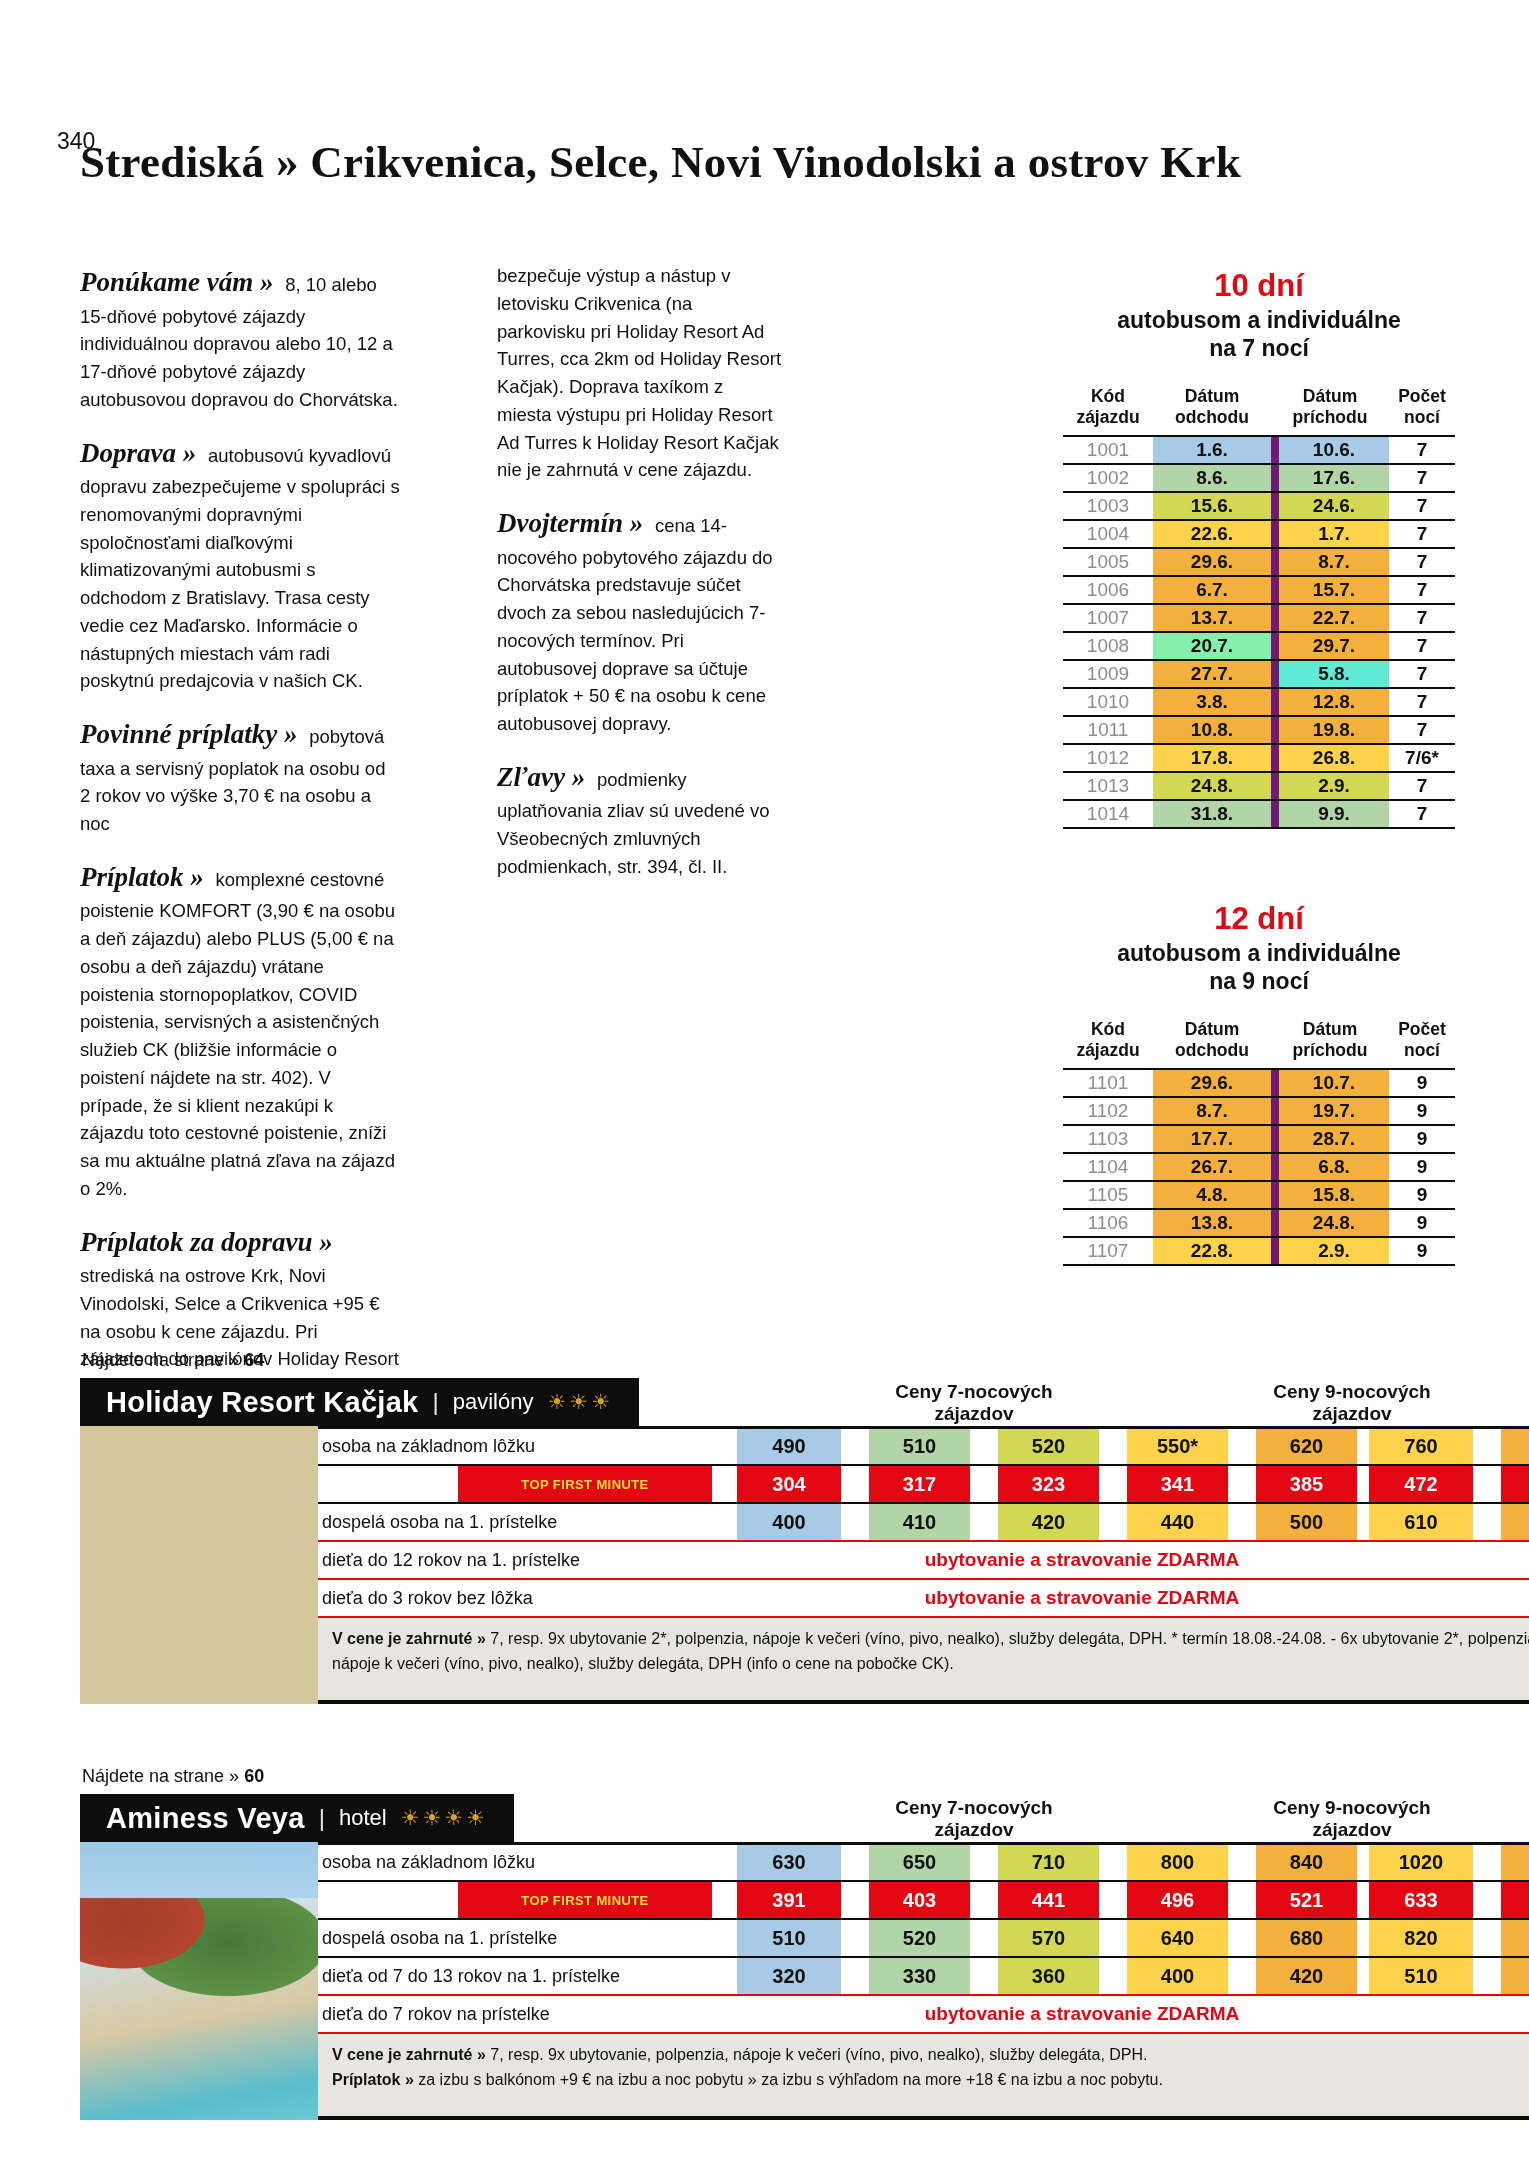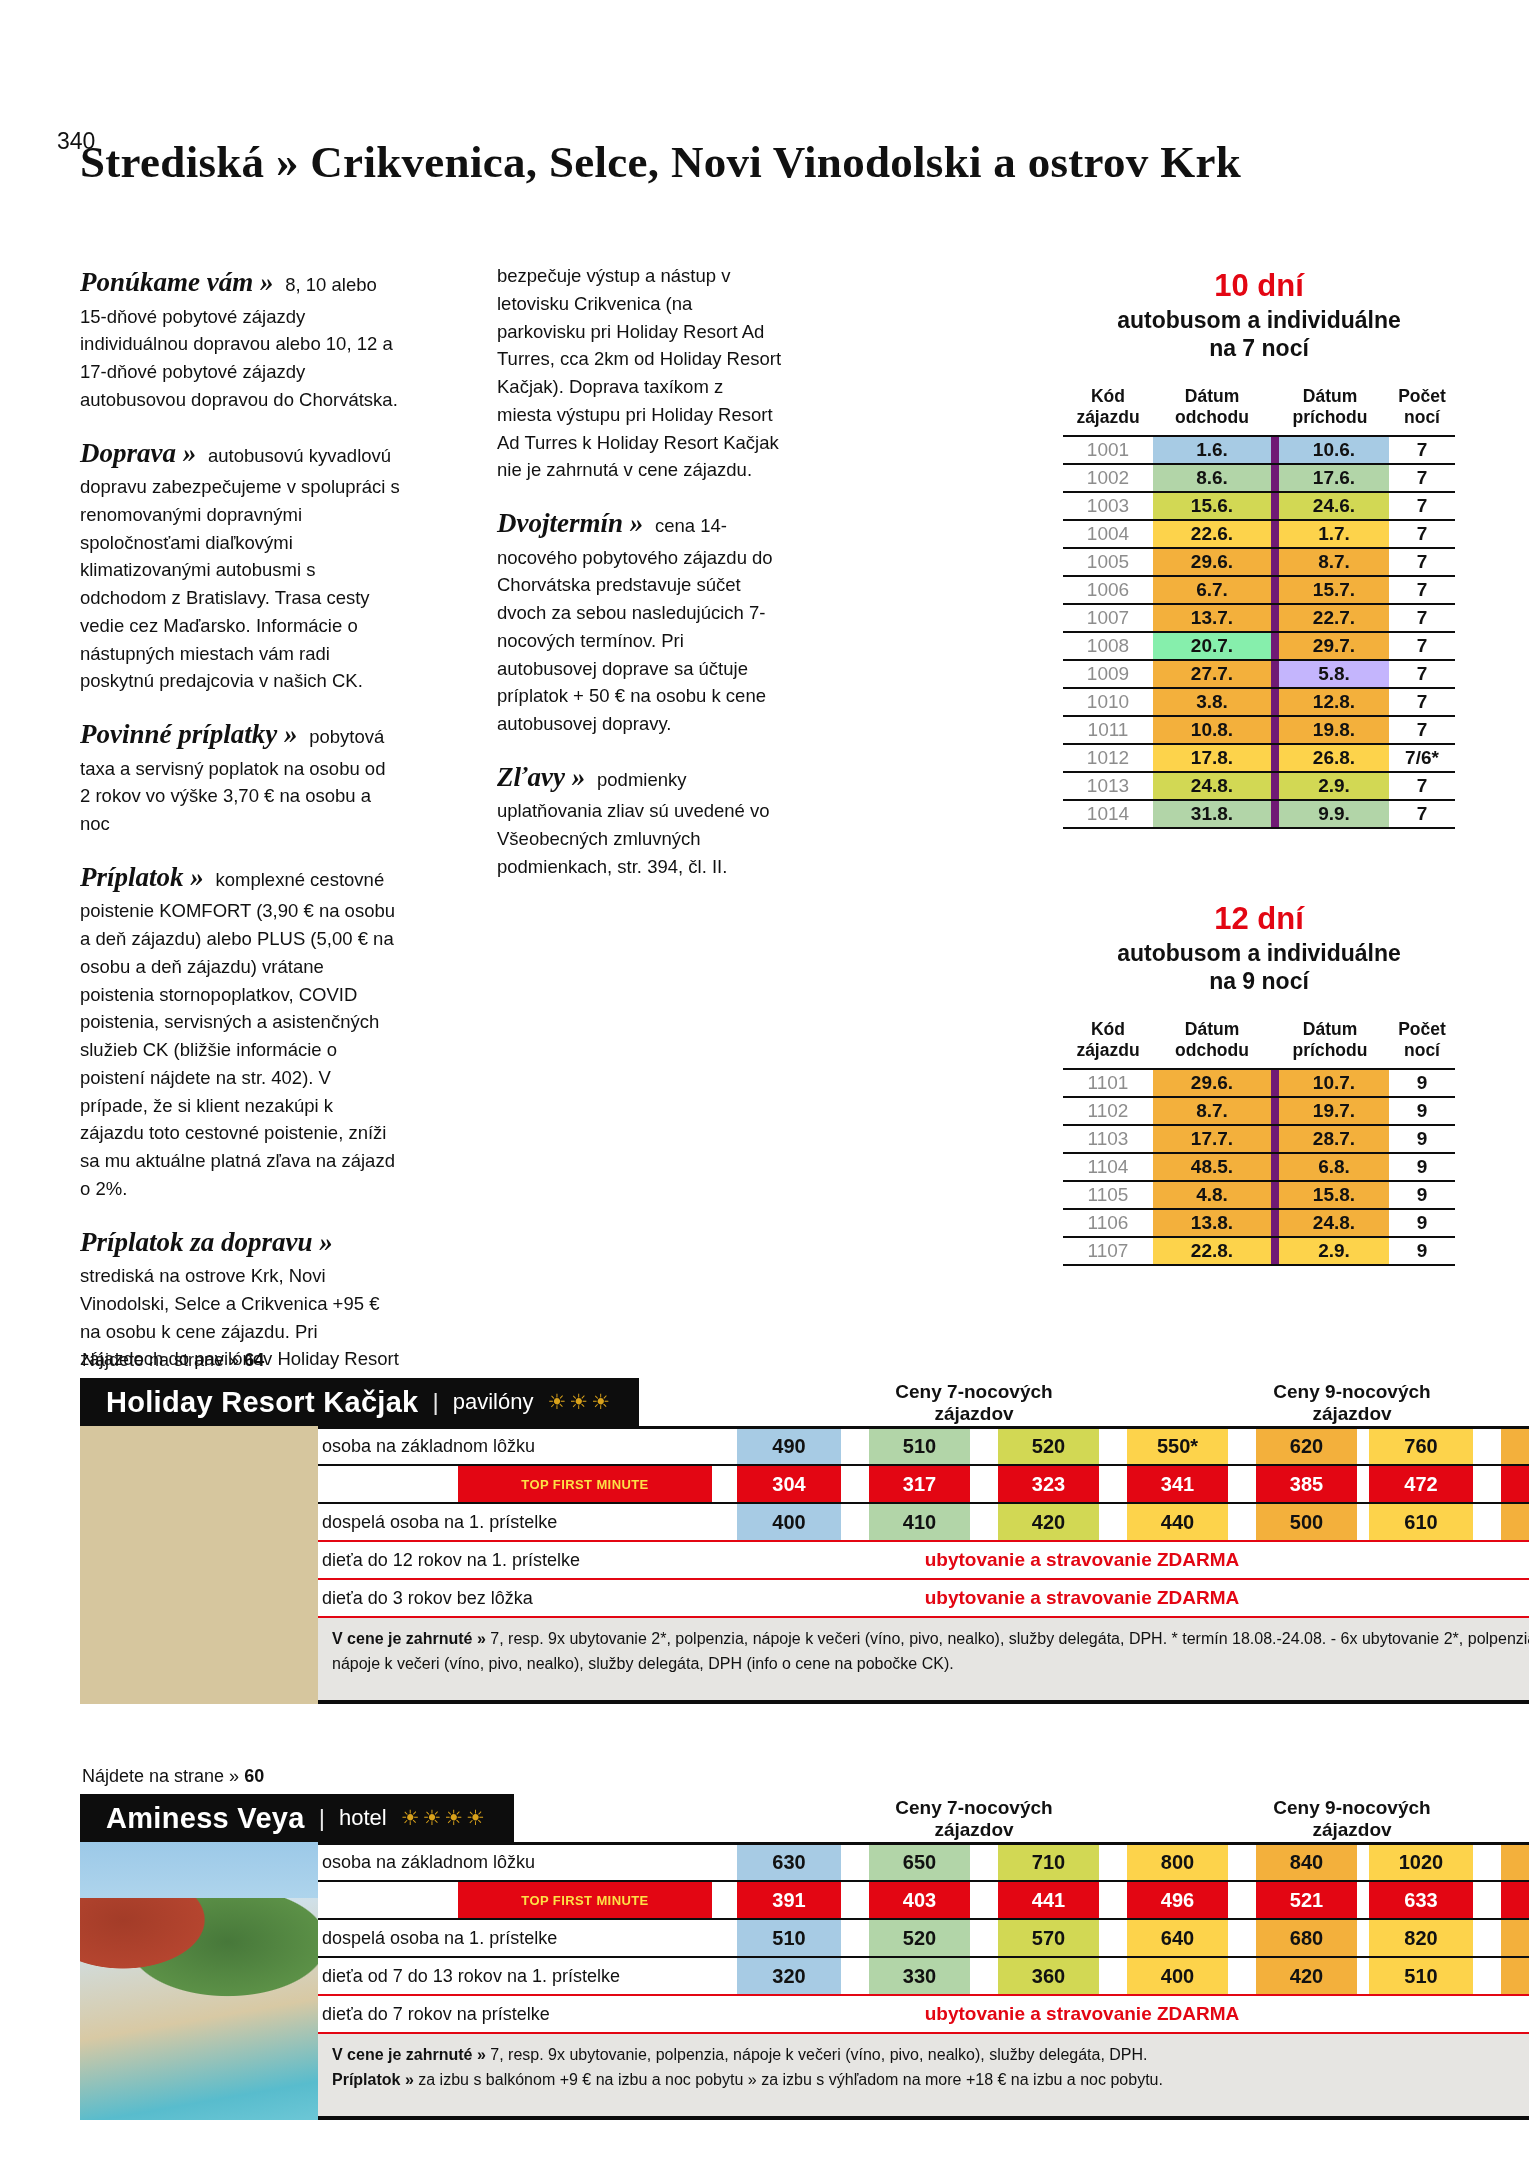--- a/index.html
+++ b/index.html
@@ -178,21 +178,21 @@
           </div>
           <div class="sch-row">
             <div class="sch-code">1008</div>
             <div class="sch-dep" style="background: #86efac;">20.7.</div>
             <div class="sch-arr" style="background: rgb(243, 176, 60);">29.7.</div>
             <div class="sch-nights">7</div>
           </div>
           <div class="sch-row">
             <div class="sch-code">1009</div>
             <div class="sch-dep" style="background: rgb(243, 176, 60);">27.7.</div>
-            <div class="sch-arr" style="background: #c4b5fd;">5.8.</div>
+            <div class="sch-arr" style="background: #5eead4;">5.8.</div>
             <div class="sch-nights">7</div>
           </div>
           <div class="sch-row">
             <div class="sch-code">1010</div>
             <div class="sch-dep" style="background: rgb(243, 176, 60);">3.8.</div>
             <div class="sch-arr" style="background: rgb(243, 176, 60);">12.8.</div>
             <div class="sch-nights">7</div>
           </div>
           <div class="sch-row">
             <div class="sch-code">1011</div>
@@ -258,21 +258,21 @@
             <div class="sch-nights">9</div>
           </div>
           <div class="sch-row">
             <div class="sch-code">1103</div>
             <div class="sch-dep" style="background: rgb(243, 176, 60);">17.7.</div>
             <div class="sch-arr" style="background: rgb(243, 176, 60);">28.7.</div>
             <div class="sch-nights">9</div>
           </div>
           <div class="sch-row">
             <div class="sch-code">1104</div>
-            <div class="sch-dep" style="background: rgb(243, 176, 60);">48.5.</div>
+            <div class="sch-dep" style="background: rgb(243, 176, 60);">26.7.</div>
             <div class="sch-arr" style="background: rgb(243, 176, 60);">6.8.</div>
             <div class="sch-nights">9</div>
           </div>
           <div class="sch-row">
             <div class="sch-code">1105</div>
             <div class="sch-dep" style="background: rgb(243, 176, 60);">4.8.</div>
             <div class="sch-arr" style="background: rgb(243, 176, 60);">15.8.</div>
             <div class="sch-nights">9</div>
           </div>
           <div class="sch-row">

